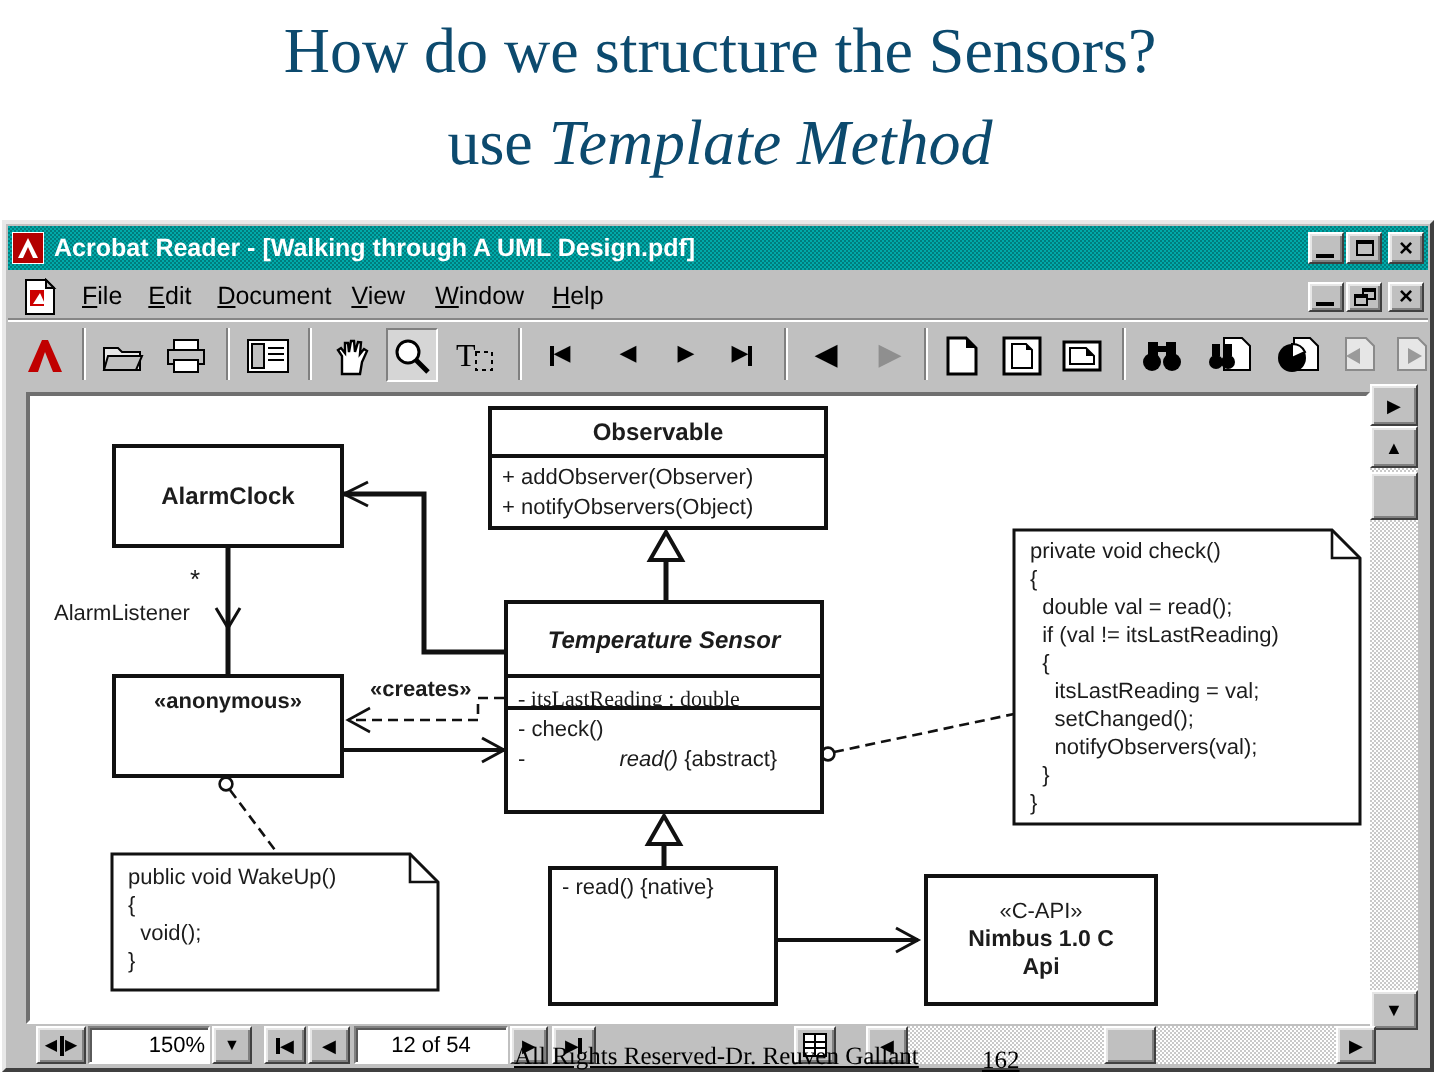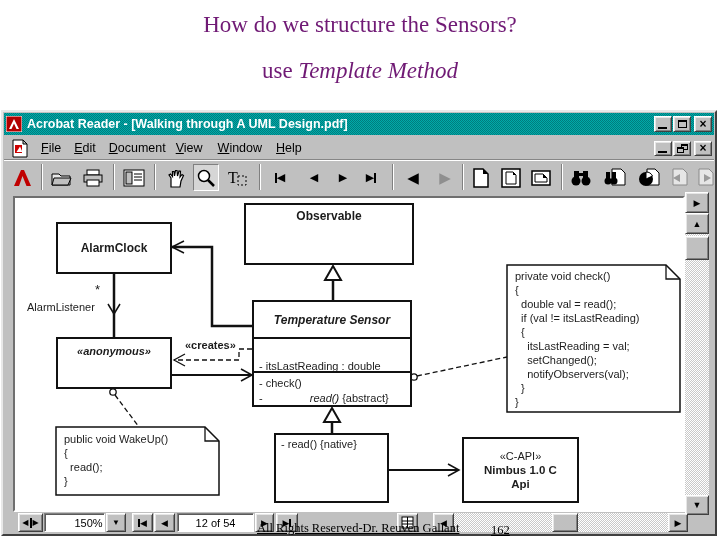--- a/index.html
+++ b/index.html
@@ -2,21 +2,21 @@
 <html><head>
 <meta charset="utf-8">
 <style>
   html,body{margin:0;padding:0;}
   body{width:720px;height:540px;position:relative;overflow:hidden;background:#fff;
        font-family:"Liberation Sans",sans-serif;color:#000;}
   *{box-sizing:border-box;}
 
   
   .slide-title{position:absolute;top:2px;left:0;width:720px;text-align:center;
-    font-family:"Liberation Serif",serif;font-size:23px;line-height:46px;color:#701a75;}
+    font-family:"Liberation Serif",serif;font-size:32px;line-height:46px;color:#0c4a6e;}
   .slide-title .it{font-style:italic;}
   .footer-text{position:absolute;left:257px;top:521px;font-family:"Liberation Serif",serif;
     font-size:12.5px;text-decoration:underline;z-index:60;}
   .footer-page{position:absolute;left:491px;top:523px;font-family:"Liberation Serif",serif;
     font-size:12.5px;text-decoration:underline;z-index:60;}
 
   
   .win{position:absolute;left:1px;top:110px;width:716px;height:426px;background:#c0c0c0;
     border:2px solid;border-color:#e8e8e8 #404040 #404040 #e8e8e8;}
   .titlebar{position:absolute;left:1px;top:1px;right:1px;height:22px;display:flex;align-items:center;
@@ -304,41 +304,42 @@
         <polyline points="433,266 444,272 433,278" fill="none" stroke="#111" stroke-width="1.5"></polyline>
 
         <polygon points="41,229 190,229 204,243 204,297 41,297" fill="#fff" stroke="#111" stroke-width="1.5"></polygon>
         <polyline points="190,229 190,243 204,243" fill="none" stroke="#111" stroke-width="1.3"></polyline>
         <polygon points="492,67 651,67 665,81 665,214 492,214" fill="#fff" stroke="#111" stroke-width="1.5"></polygon>
         <polyline points="651,67 651,81 665,81" fill="none" stroke="#111" stroke-width="1.3"></polyline>
       </svg>
 
       <div class="ubox" style="left:229px;top:5px;width:170px;height:62px;">
         <div class="cmp ctitle" style="height:22px;">Observable</div>
+        <div class="cmp body-txt" style="flex:1;"><span>+ addObserver(Observer)</span><br><span>+ notifyObservers(Object)</span></div>
       </div>
 
       <div class="ubox" style="left:41px;top:24px;width:116px;height:52px;">
         <div class="cmp ctitle" style="flex:1;">AlarmClock</div>
       </div>
 
       <div class="lbl" style="left:12px;top:103px;">AlarmListener</div>
       <div class="lbl" style="left:80px;top:84px;font-size:13px;">*</div>
       <div class="lbl" style="left:170px;top:141px;font-weight:bold;">«creates»</div>
 
       <div class="ubox" style="left:41px;top:139px;width:116px;height:52px;">
-        <div class="cmp ctitle" style="height:23px;font-size:11px;font-style:italic;">«anonymous»</div>
+        <div class="cmp ctitle" style="height:23px;font-size:11px;">«anonymous»</div>
       </div>
 
       <div class="ubox" style="left:237px;top:102px;width:160px;height:107px;">
         <div class="cmp ctitle" style="height:35px;font-style:italic;">Temperature Sensor</div>
-        <div class="cmp body-txt" style="height:34px;padding-top:20px;">- itsLastReading : double</div>
+        <div class="cmp body-txt" style="height:16px;padding-top:4px;font-family:Liberation Serif, serif;">- itsLastReading : double</div>
         <div class="cmp body-txt" style="flex:1;"><span>- check()</span><br><span>- </span><span style="font-style:italic;margin-left:44px;">read()</span><span> {abstract}</span></div>
       </div>
 
-      <div class="notetxt" style="left:49px;top:234px;"><span>public void WakeUp()</span><br><span>{</span><br><span>  read();</span><br><span>}</span></div>
+      <div class="notetxt" style="left:49px;top:234px;"><span>public void WakeUp()</span><br><span>{</span><br><span>  void();</span><br><span>}</span></div>
 
       <div class="notetxt" style="left:500px;top:71px;"><span>private void check()</span><br><span>{</span><br><span>  double val = read();</span><br><span>  if (val != itsLastReading)</span><br><span>  {</span><br><span>    itsLastReading = val;</span><br><span>    setChanged();</span><br><span>    notifyObservers(val);</span><br><span>  }</span><br><span>}</span></div>
 
       <div class="ubox" style="left:259px;top:235px;width:115px;height:70px;">
         <div class="cmp body-txt" style="flex:1;padding-top:2px;">- read() {native}</div>
       </div>
 
       <div class="ubox" style="left:447px;top:239px;width:117px;height:66px;">
         <div class="cmp" style="flex:1;display:flex;flex-direction:column;align-items:center;justify-content:center;font-size:11px;line-height:14px;color:#1c1c1c;">
           <span>«C-API»</span>

